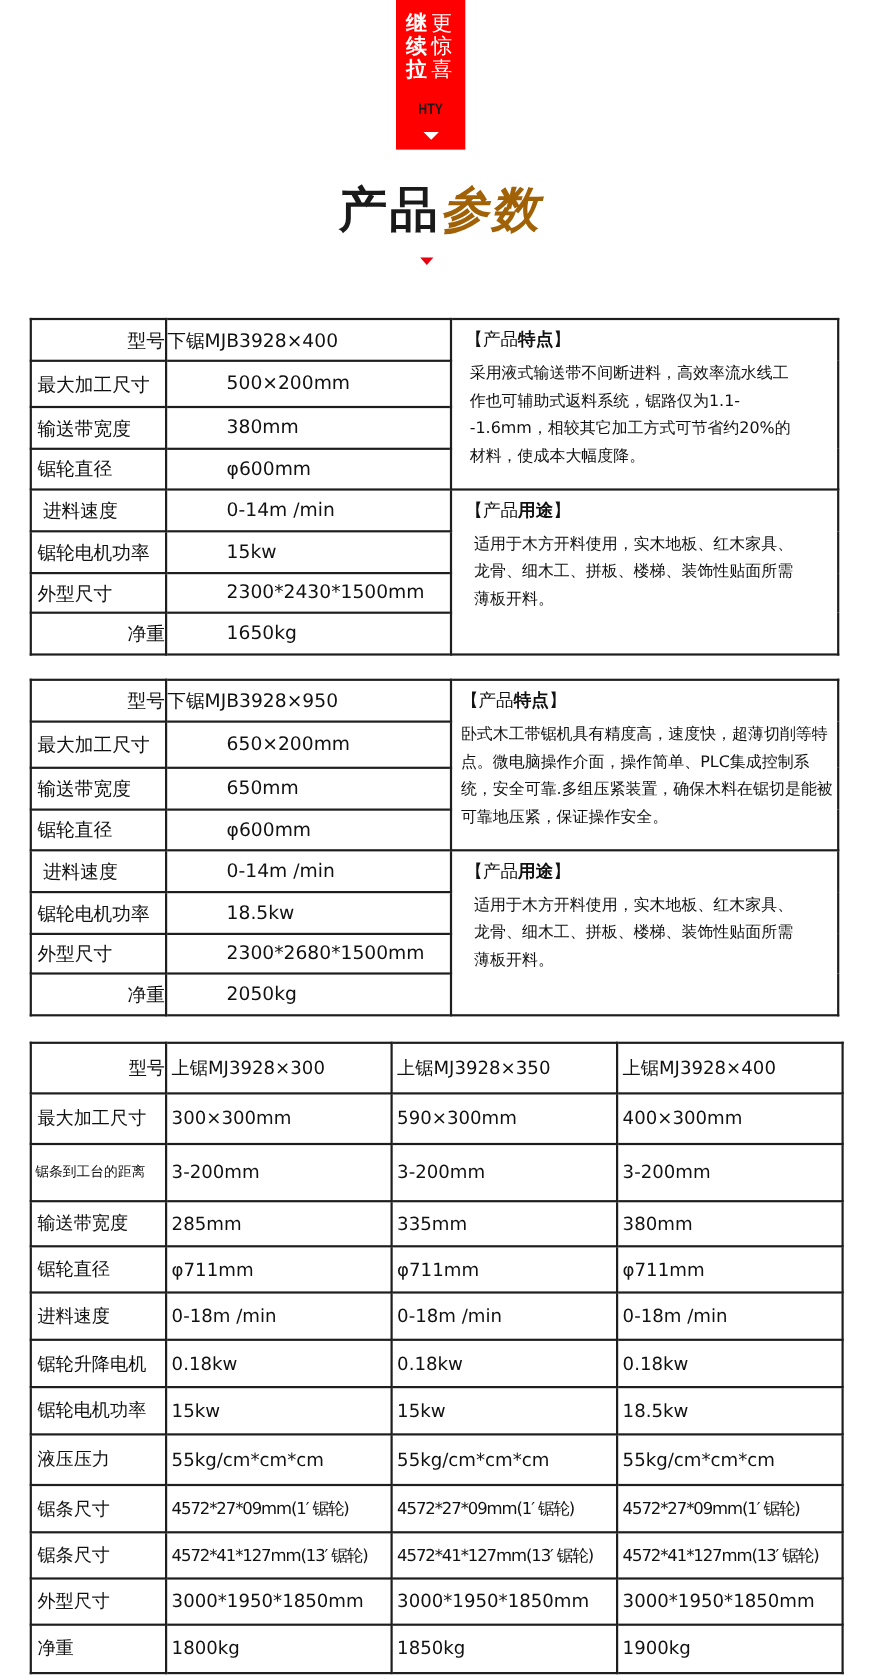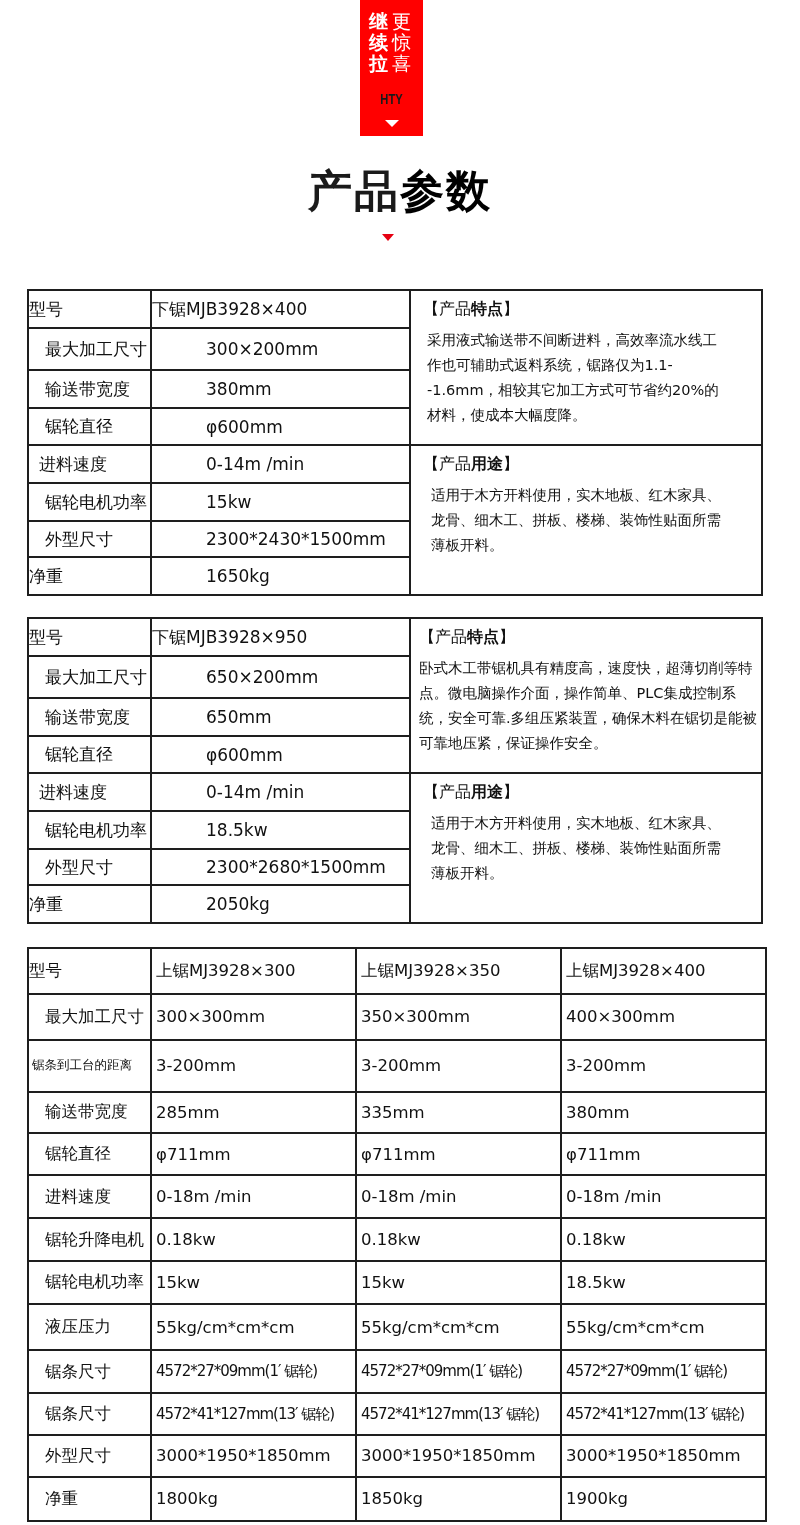--- a/index.html
+++ b/index.html
@@ -15,30 +15,30 @@
     .banner .brand { position: absolute; left: 0; width: 100%; top: 91px; text-align: center;
                      font-size: 14px; font-weight: bold; color: #1a1a1a; letter-spacing: 0px;
                      font-family: "Liberation Sans", sans-serif; transform: scaleX(0.8); }
     .banner .arrow { position: absolute; left: 25px; top: 120px; width: 0; height: 0;
                      border-left: 7px solid transparent; border-right: 7px solid transparent;
                      border-top: 7px solid #fff; }
 
     .section-title { position: absolute; left: 0; width: 800px; top: 163px; text-align: center;
                      font-size: 44px; font-weight: bold; line-height: 56px; letter-spacing: 2px; }
     .section-title .dark { color: #1a1a1a; }
-    .section-title .red { color: #000000; }
+    .section-title .red { color: #a16207; font-style: italic; }
     .title-arrow { position: absolute; left: 382px; top: 234px; width: 0; height: 0;
                    border-left: 6px solid transparent; border-right: 6px solid transparent;
                    border-top: 7px solid #e60012; }
 
     table.spec { position: absolute; border-collapse: collapse; table-layout: fixed; }
     table.spec td { border: 2px solid #1e1e1e; padding: 0; font-size: 17px; color: #111;
                     white-space: nowrap; overflow: hidden; vertical-align: middle; }
-    table.spec td.label { text-align: left; padding-left: 16px; }
-    table.spec td.label.center { text-align: left; padding-left: 0; }
+    table.spec td.label { text-align: left; padding-left: 5px; }
+    table.spec td.label.center { text-align: right; padding-left: 0; }
     table.spec td.val { padding-left: 54px; }
     table.spec td.val.model { padding-left: 0; text-align: left; }
     table.spec td.panel { vertical-align: top; white-space: normal; padding: 8px 10px 0 12px; }
     .panel-head { font-size: 16px; margin-bottom: 8px; }
     .panel-head b { font-weight: bold; }
     .panel-body { font-size: 14.5px; line-height: 25px; padding-left: 4px; }
     .panel-body.tight { padding-left: 0; }
 
     table.spec3 td { font-size: 16.5px; }
     table.spec3 td.v3 { padding-left: 4px; }
@@ -76,21 +76,21 @@
       <tr style="height:38px">
     <td class="label center">型号</td>
     <td class="val model">下锯MJB3928×400</td>
     <td class="panel" rowspan="4">
       <div class="panel-head"><span>【产品</span><b>特点</b><span>】</span></div>
       <div class="panel-body" style="width:300px">采用液式输送带不间断进料，高效率流水线工作也可辅助式返料系统，锯路仅为1.1--1.6mm，相较其它加工方式可节省约20%的材料，使成本大幅度降。</div>
     </td>
   </tr>
   <tr style="height:42px">
     <td class="label">最大加工尺寸</td>
-    <td class="val">300×200mm</td>
+    <td class="val">500×200mm</td>
   </tr>
   <tr style="height:38px">
     <td class="label">输送带宽度</td>
     <td class="val">380mm</td>
   </tr>
   <tr style="height:37px">
     <td class="label">锯轮直径</td>
     <td class="val">φ600mm</td>
   </tr>
   <tr style="height:38px">
@@ -176,21 +176,21 @@
   <tbody>
       <tr style="height:41px">
     <td class="label center">型号</td>
     <td class="v3">上锯MJ3928×300</td>
     <td class="v3">上锯MJ3928×350</td>
     <td class="v3">上锯MJ3928×400</td>
   </tr>
   <tr style="height:40px">
     <td class="label">最大加工尺寸</td>
     <td class="v3">300×300mm</td>
-    <td class="v3">350×300mm</td>
+    <td class="v3">590×300mm</td>
     <td class="v3">400×300mm</td>
   </tr>
   <tr style="height:46px">
     <td class="label small-label">锯条到工台的距离</td>
     <td class="v3">3-200mm</td>
     <td class="v3">3-200mm</td>
     <td class="v3">3-200mm</td>
   </tr>
   <tr style="height:37px">
     <td class="label">输送带宽度</td>

